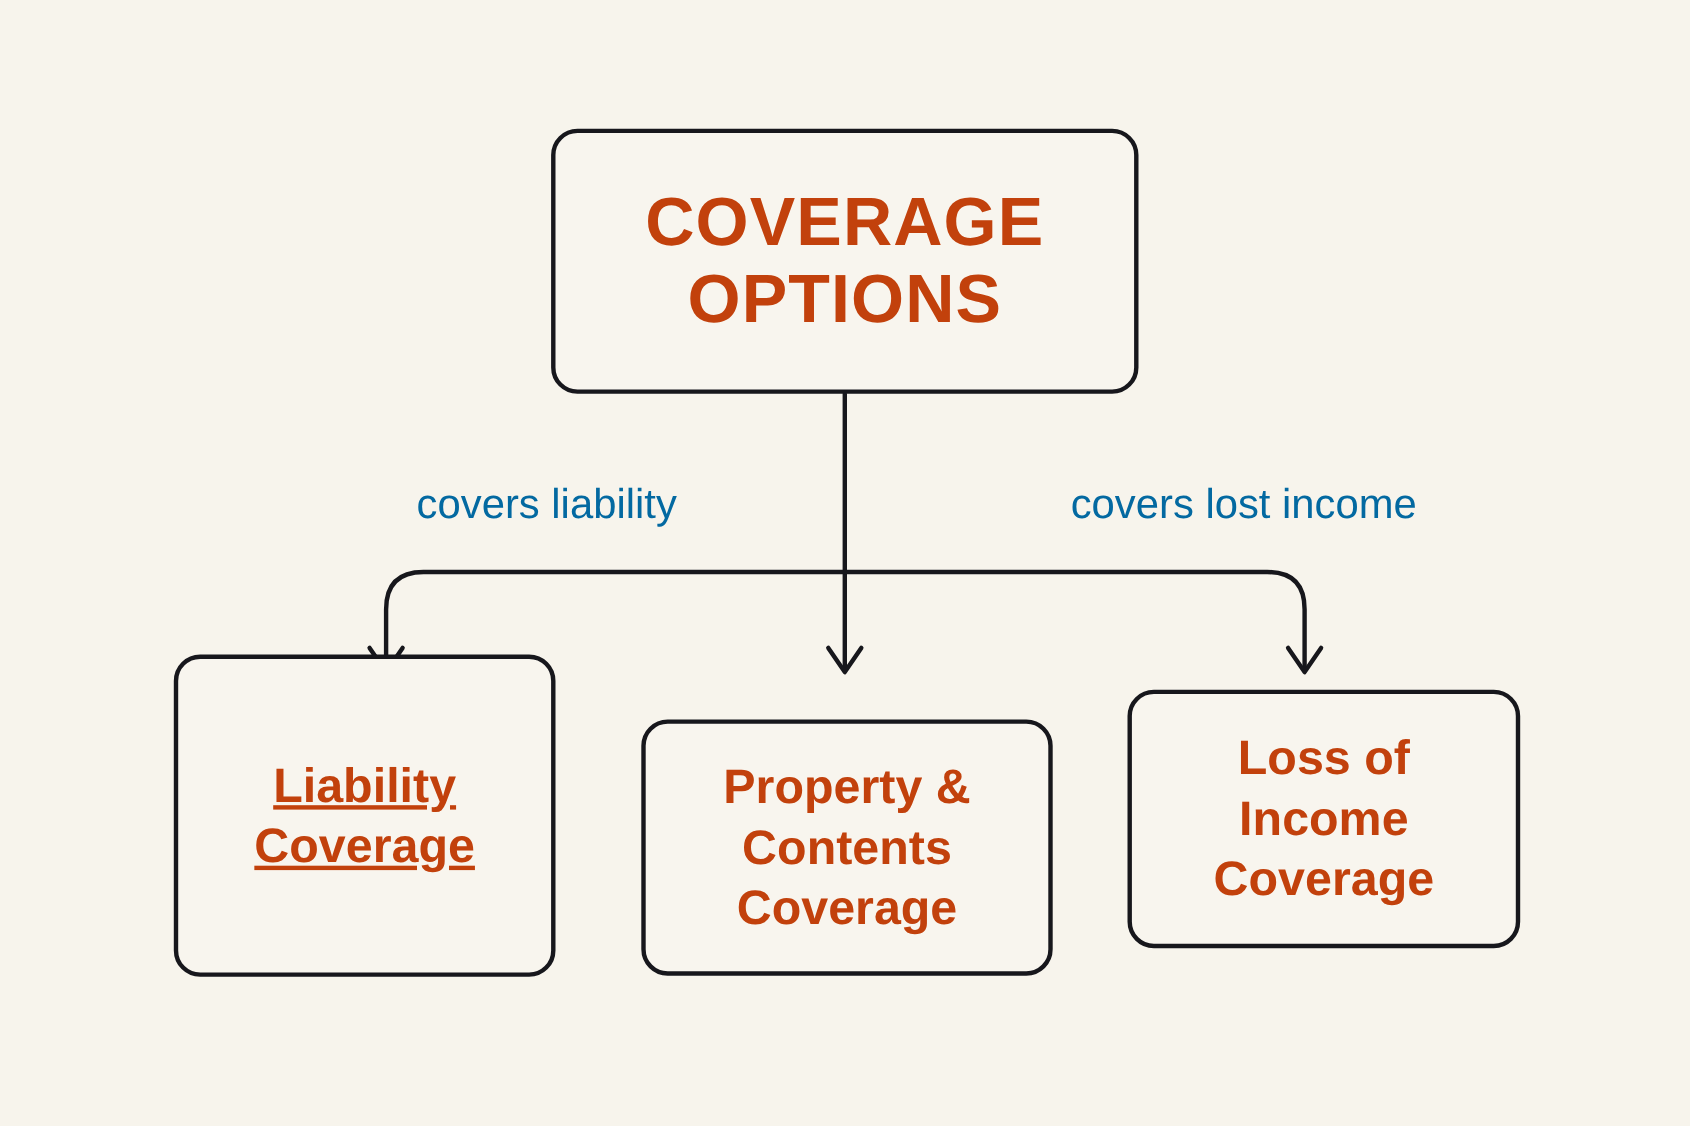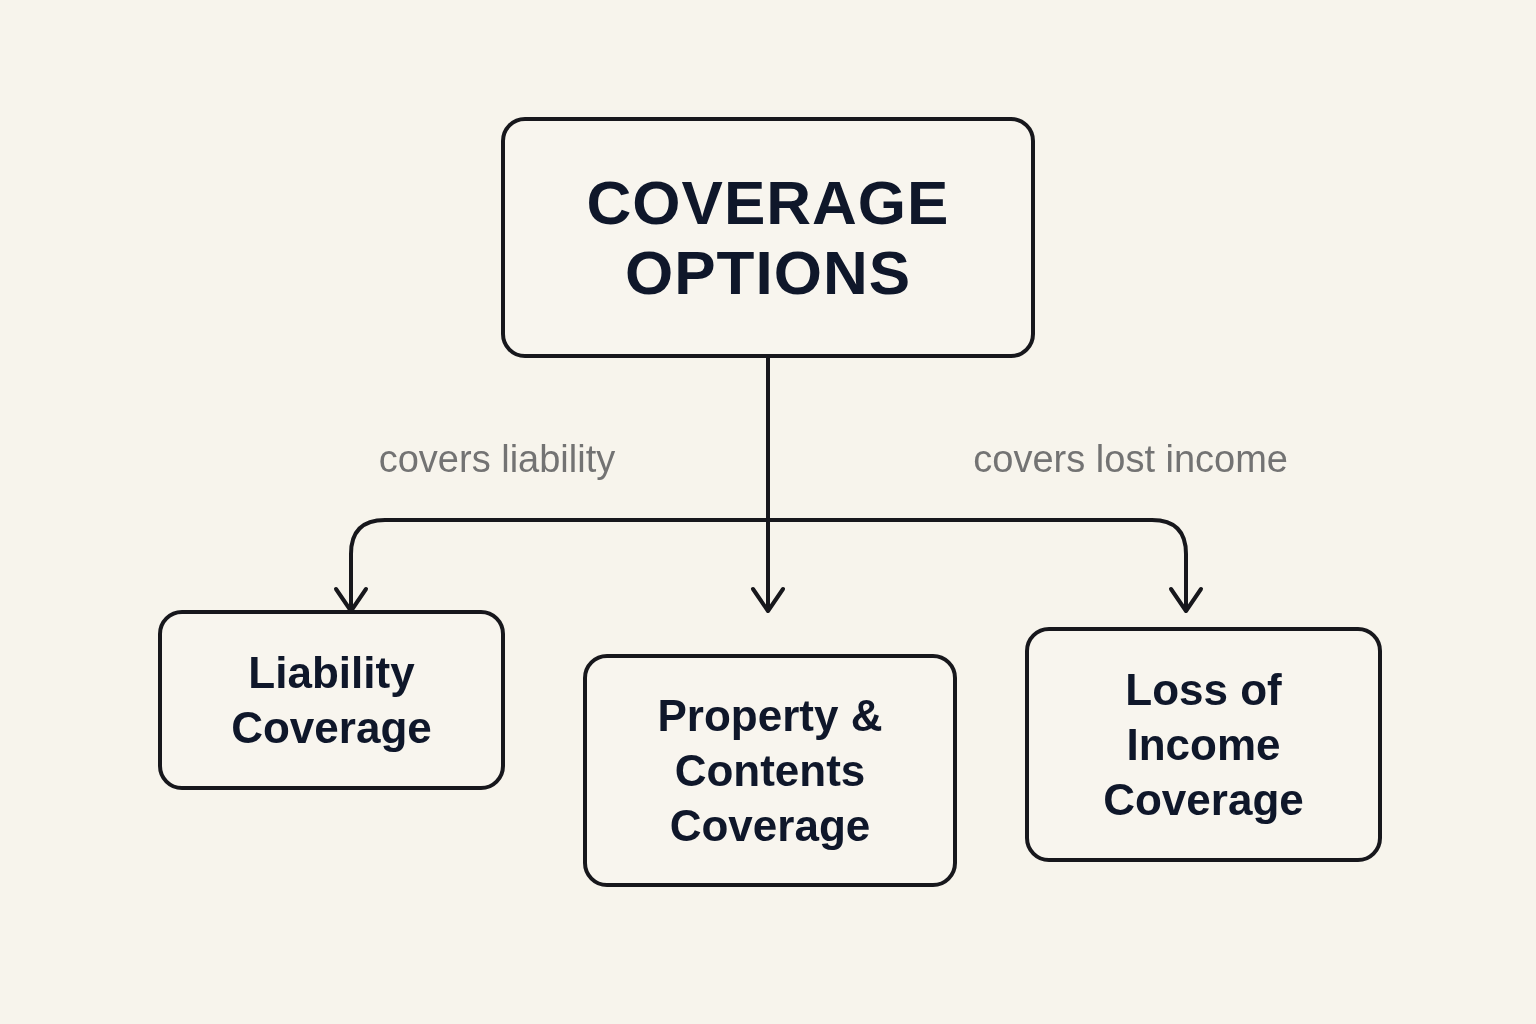--- a/index.html
+++ b/index.html
@@ -27,21 +27,21 @@
   .node {
     position: absolute;
     box-sizing: border-box;
     background: #f8f5ee;
     border: 4px solid #17171c;
     border-radius: 24px;
     display: flex;
     align-items: center;
     justify-content: center;
     text-align: center;
-    color: #0f172a;
+    color: #c2410c;
   }
   .node-label {
     white-space: pre-line;
   }
   .node-root {
     left: 501px;
     top: 117px;
     width: 534px;
     height: 241px;
   }
@@ -51,23 +51,24 @@
     letter-spacing: 1px;
     line-height: 1.12;
   }
   .node-child .node-label {
     font-size: 44px;
     font-weight: 700;
     line-height: 1.25;
   }
   .node-liability {
     left: 158px;
-    top: 610px;
+    top: 595px;
     width: 347px;
-    height: 180px;
+    height: 293px;
+    text-decoration: underline;
   }
   .node-property {
     left: 583px;
     top: 627px;
     width: 374px;
     height: 233px;
     margin-top: 27px;
   }
   .node-loss {
     left: 1025px;
@@ -76,21 +77,21 @@
     height: 235px;
     justify-content: center;
   }
   .edge-label {
     position: absolute;
     top: 438px;
     width: 420px;
     text-align: center;
     font-size: 38px;
     font-weight: 400;
-    color: #737373;
+    color: #0369a1;
   }
   .edge-label-left {
     left: 287px;
   }
   .edge-label-right {
     left: 868px;
     text-align: right;
   }
 </style>
 </head>

